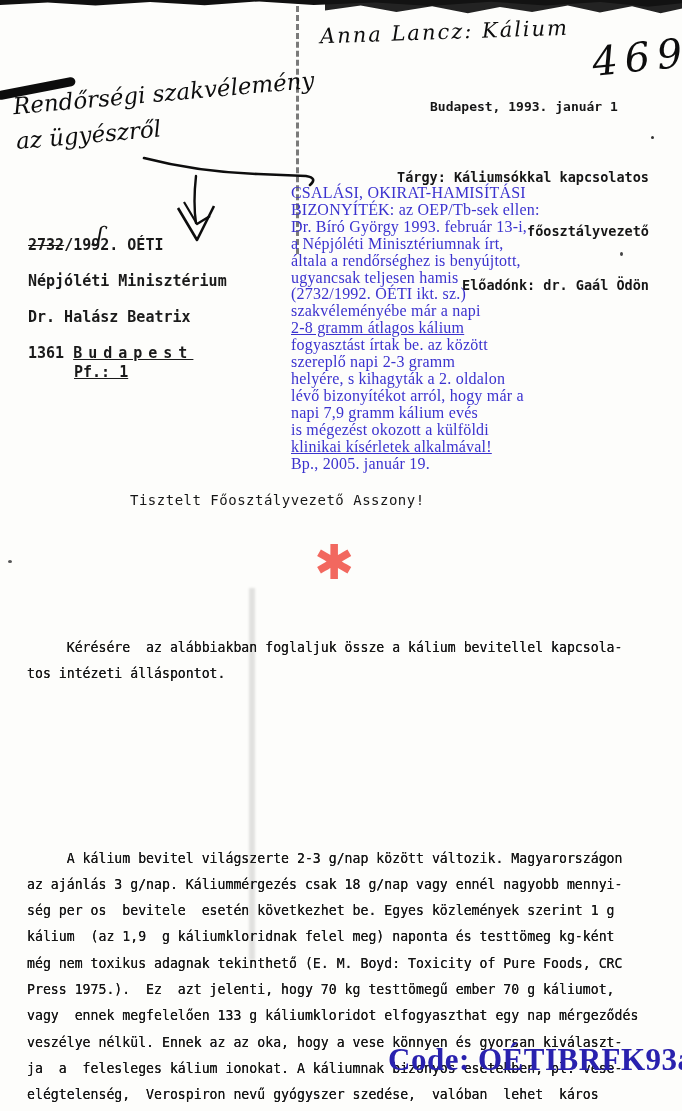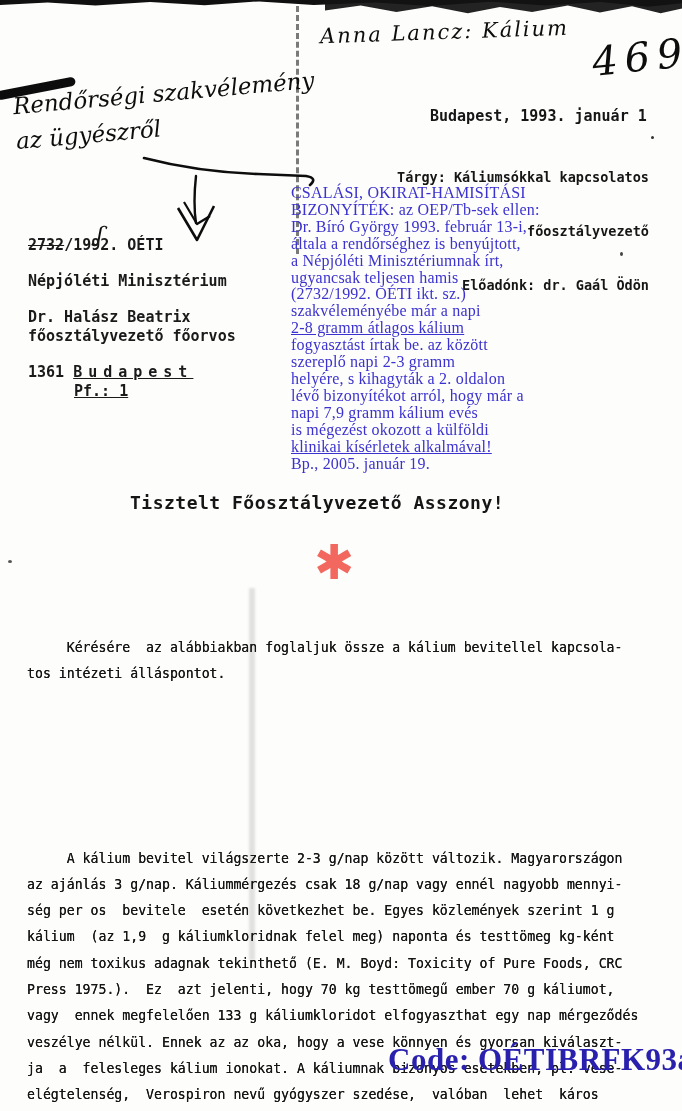--- a/index.html
+++ b/index.html
@@ -18,37 +18,37 @@
   
   .hw{font-family:"DejaVu Serif",serif;font-style:italic;color:#0d0d0d;}
   .hw-top{position:absolute;left:320px;top:20px;font-size:21px;transform:rotate(-2deg);letter-spacing:2px;}
   .hw-num{position:absolute;left:592px;top:34px;font-size:40px;transform:rotate(-6deg);letter-spacing:7px;font-weight:500;}
   .hw-side{position:absolute;left:14px;top:76px;font-size:23px;line-height:35px;transform:rotate(-5deg);white-space:nowrap;}
   .hw-dash{position:absolute;left:-4px;top:84px;width:80px;height:9px;background:#0c0c0c;border-radius:5px;transform:rotate(-11deg);}
   .hw-squiggle{position:absolute;left:97px;top:222px;font-size:22px;transform:rotate(8deg);}
   .arrow-svg{position:absolute;left:138px;top:128px;}
   
   .typed{font-weight:bold;}
-  .date-line{position:absolute;left:430px;top:107px;font-size:15px;white-space:nowrap;}
+  .date-line{position:absolute;left:430px;top:99px;font-size:13px;white-space:nowrap;}
   .subject{position:absolute;left:397px;top:132px;font-size:13.5px;line-height:18px;white-space:pre;text-align:right;}
   .subject .ind{margin-left:74px;}
   
   .blue-block{position:absolute;left:291px;top:185px;width:391px;
     font-family:"Liberation Serif",serif;font-weight:normal;font-size:16px;line-height:16.9px;
     letter-spacing:.2px;}
   .blue-line.u{text-decoration:underline;}
   
   .address{position:absolute;left:28px;top:236px;font-size:15px;font-weight:bold;line-height:19px;color:#1a1a1a;}
   .address .gap{height:17px;}
   .strike{text-decoration:line-through;}
   .uline{text-decoration:underline;}
   .city-sp{letter-spacing:6px;text-decoration:underline;}
   .pf{margin-left:46px;}
   
-  .salutation{position:absolute;left:130px;top:492px;font-size:18px;font-weight:bold;letter-spacing:.5px;}
+  .salutation{position:absolute;left:130px;top:492px;font-size:14px;font-weight:normal;letter-spacing:.5px;}
   .body-text{position:absolute;left:27px;top:530px;width:652px;font-size:13.2px;line-height:26.3px;
     white-space:pre;text-shadow:0 0 .6px currentColor;}
   .asterisk{position:absolute;left:314px;top:538px;font-size:48px;line-height:48px;font-family:"DejaVu Sans",sans-serif;}
   
   .code{position:absolute;left:388px;top:1042px;font-family:"Liberation Serif",serif;
     font-weight:bold;font-size:31px;letter-spacing:.5px;white-space:nowrap;}
   .speck1{position:absolute;left:651px;top:136px;width:3px;height:3px;background:#333;border-radius:50%;}
   .speck2{position:absolute;left:620px;top:252px;width:3px;height:4px;background:#444;border-radius:50%;}
   .speck3{position:absolute;left:8px;top:560px;width:4px;height:3px;background:#555;border-radius:50%;}
 </style>
@@ -85,22 +85,22 @@
   <div class="typed subject">
     <div>Tárgy: Káliumsókkal kapcsolatos</div>
     <div class="ind">főosztályvezető</div>
     <div>Előadónk: dr. Gaál Ödön</div>
   </div>
 
   <div class="blue-block" id="blue-block" style="color: rgb(59, 50, 207);">
     <div class="blue-line" style="">CSALÁSI, OKIRAT-HAMISÍTÁSI</div>
       <div class="blue-line" style="">BIZONYÍTÉK: az OEP/Tb-sek ellen:</div>
       <div class="blue-line" style="">Dr. Bíró György 1993.  február 13-i,</div>
+      <div class="blue-line" style="">a Népjóléti Minisztériumnak írt,</div>
       <div class="blue-line" style="">általa a rendőrséghez is benyújtott,</div>
-      <div class="blue-line" style="">a Népjóléti Minisztériumnak írt,</div>
       <div class="blue-line" style="">ugyancsak teljesen hamis</div>
       <div class="blue-line" style="">(2732/1992. OÉTI ikt. sz.)</div>
       <div class="blue-line" style="">szakvéleményébe már a napi</div>
       <div class="blue-line u" style="">2-8 gramm  átlagos  kálium</div>
       <div class="blue-line" style="">fogyasztást írtak be.  az között</div>
       <div class="blue-line" style="">szereplő napi 2-3 gramm</div>
       <div class="blue-line" style="">helyére, s kihagyták a 2. oldalon</div>
       <div class="blue-line" style="">lévő bizonyítékot arról, hogy már a</div>
       <div class="blue-line" style="">napi  7,9 gramm  kálium evés</div>
       <div class="blue-line" style="">is mégezést okozott  a külföldi</div>
@@ -109,21 +109,20 @@
   </div>
 
   <div class="address">
     <div>
       <span class="strike">2732</span><span>/1992. OÉTI</span>
     </div>
     <div class="gap"></div>
     <div>Népjóléti Minisztérium</div>
     <div class="gap"></div>
     <div>Dr. Halász Beatrix</div>
-    <div>főosztályvezető főorvos</div>
     <div class="gap"></div>
     <div>
       <span>1361 </span><span class="city-sp">Budapest</span>
     </div>
     <div class="pf uline">Pf.: 1</div>
   </div>
 
   <div class="typed salutation">Tisztelt Főosztályvezető Asszony!</div>
 
   <div class="body-text">

